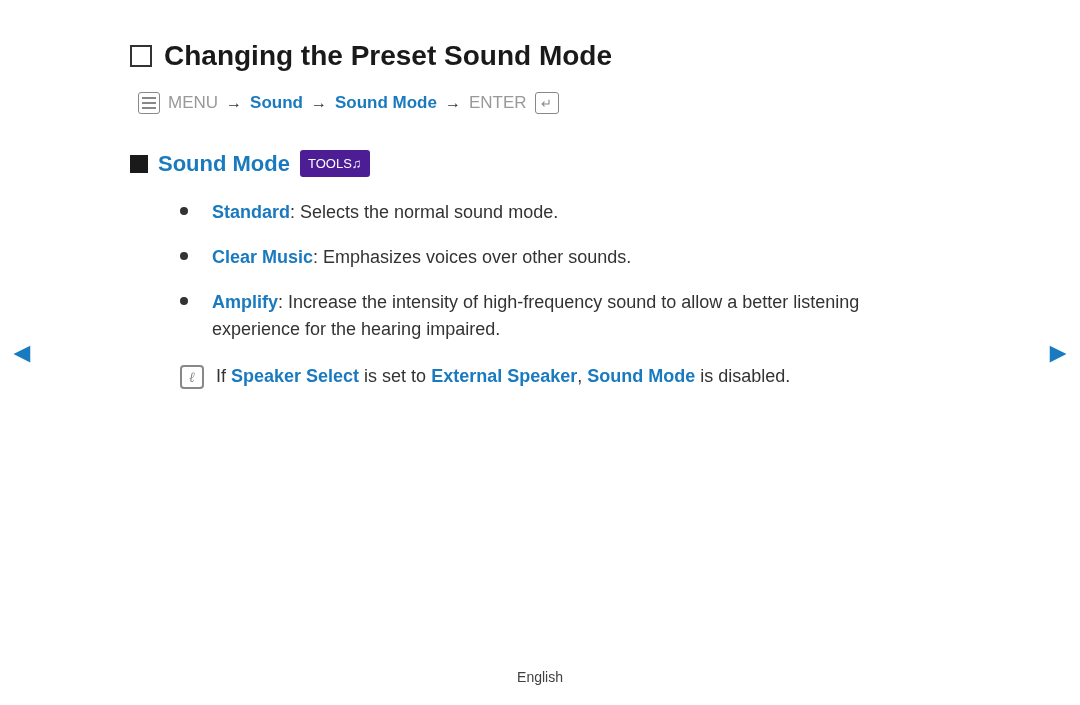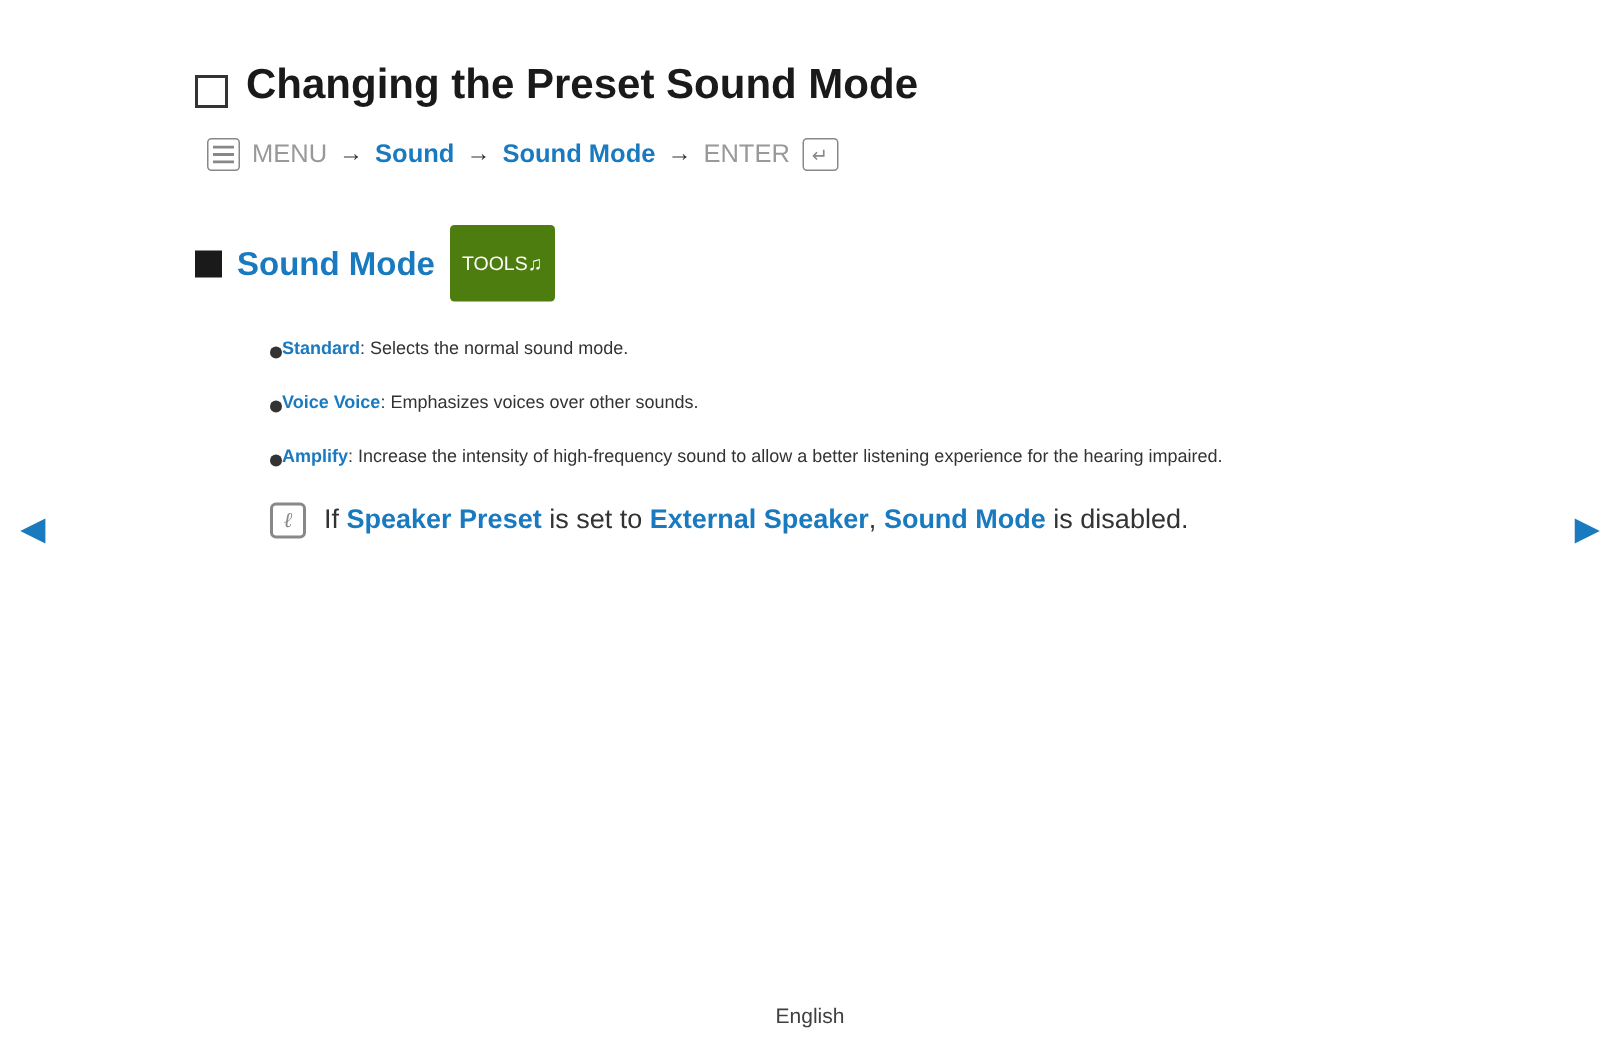--- a/index.html
+++ b/index.html
@@ -19,21 +19,21 @@
 
     .main-content {
       padding: 40px 80px 40px 80px;
       max-width: 980px;
       margin: 0 auto;
     }
 
     
     .page-title {
       display: flex;
-      align-items: flex-end;
+      align-items: center;
       gap: 12px;
       margin-bottom: 20px;
     }
 
     .checkbox-icon {
       width: 22px;
       height: 22px;
       border: 2px solid #333;
       display: inline-flex;
       align-items: center;
@@ -113,44 +113,44 @@
       flex-shrink: 0;
     }
 
     .section-title {
       font-size: 22px;
       font-weight: bold;
       color: #1a7abf;
     }
 
     .tools-badge {
-      background: #4d7c0f;
+      background: #4c1d95;
       color: #ffffff;
       font-size: 13px;
       font-weight: 500;
-      padding: 18px 8px;
+      padding: 6px 8px;
       border-radius: 3px;
       display: inline-flex;
       align-items: center;
       gap: 3px;
     }
 
     
     .bullet-list {
       list-style: none;
       padding-left: 50px;
       margin-bottom: 20px;
     }
 
     .bullet-list li {
       display: flex;
       align-items: flex-start;
-      gap: 0;
+      gap: 24px;
       margin-bottom: 18px;
-      font-size: 12px;
+      font-size: 18px;
       color: #333;
       line-height: 1.5;
     }
 
     .bullet-dot {
       width: 8px;
       height: 8px;
       background: #333;
       border-radius: 50%;
       flex-shrink: 0;
@@ -272,35 +272,35 @@
   <ul class="bullet-list">
     <li>
       <div class="bullet-dot"></div>
       <span>
         <span class="item-label-blue">Standard</span><span class="item-text">: Selects the normal sound mode.</span>
       </span>
     </li>
     <li>
       <div class="bullet-dot"></div>
       <span>
-        <span class="item-label-blue">Voice Voice</span><span class="item-text">: Emphasizes voices over other sounds.</span>
+        <span class="item-label-blue">Clear Music</span><span class="item-text">: Emphasizes voices over other sounds.</span>
       </span>
     </li>
     <li>
       <div class="bullet-dot"></div>
       <span>
         <span class="item-label-blue">Amplify</span><span class="item-text">: Increase the intensity of high-frequency sound to allow a better listening experience for the hearing impaired.</span>
       </span>
     </li>
   </ul>
 
   <div class="note-section">
     <div class="note-icon">ℓ</div>
     <div class="note-text">
-      <span>If </span><span class="item-label-blue">Speaker Preset</span><span> is set to </span><span class="item-label-blue">External Speaker</span><span>, </span><span class="item-label-blue">Sound Mode</span><span> is disabled.</span>
+      <span>If </span><span class="item-label-blue">Speaker Select</span><span> is set to </span><span class="item-label-blue">External Speaker</span><span>, </span><span class="item-label-blue">Sound Mode</span><span> is disabled.</span>
     </div>
   </div>
 </div>
 
 <div class="nav-arrow-left">◄</div>
 
 <div class="nav-arrow-right">►</div>
 
 <div class="footer">
   <span>English</span>

